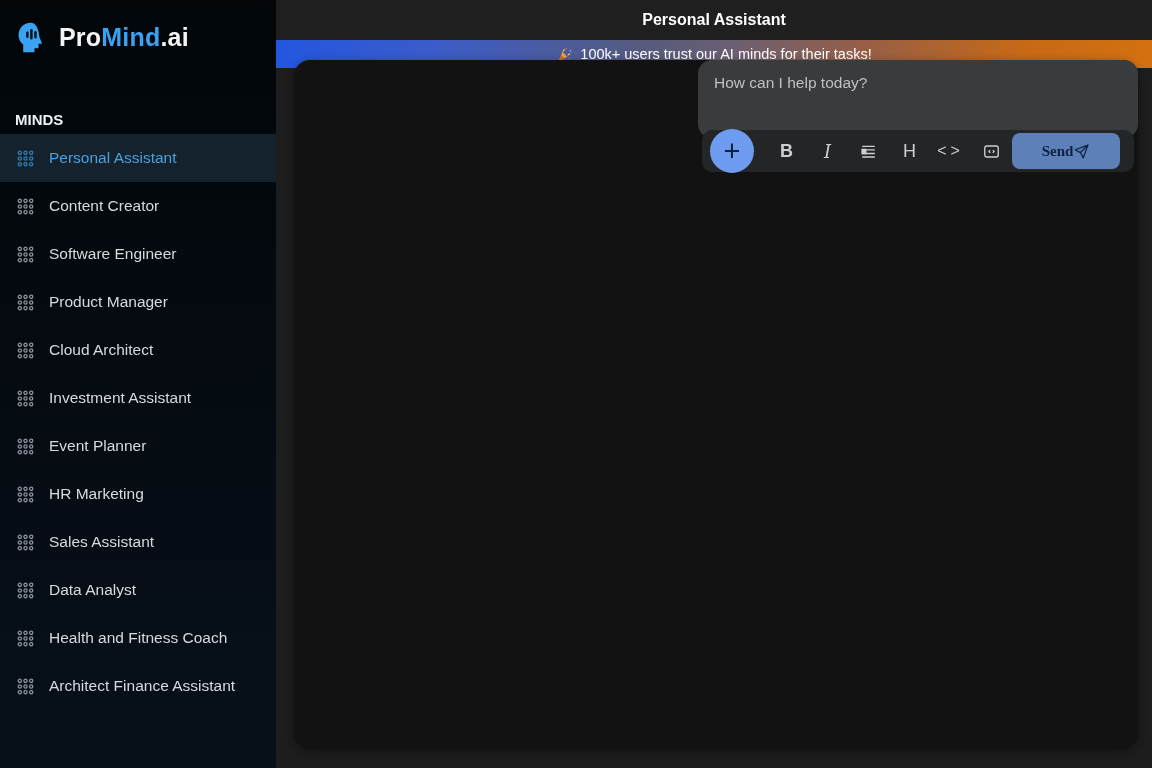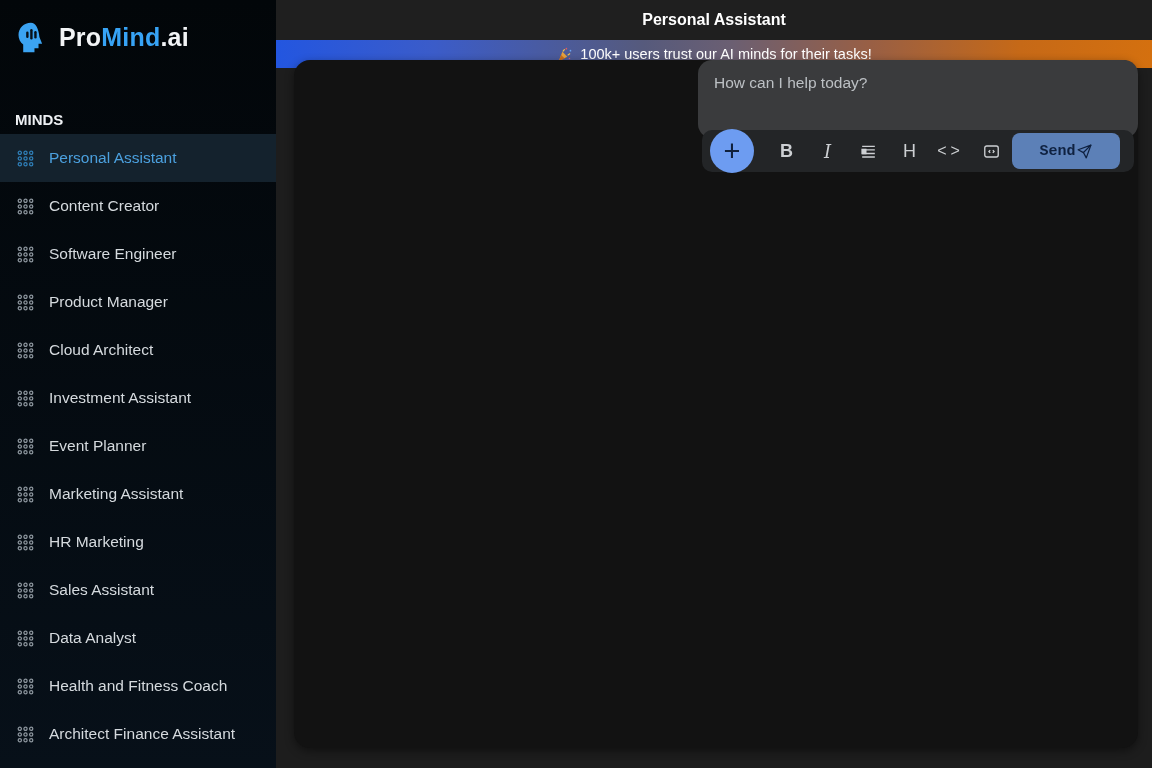--- a/index.html
+++ b/index.html
@@ -54,21 +54,21 @@
           display:flex; align-items:center; justify-content:center; font-family:"Liberation Sans", sans-serif; }
   .tool.bold { font-weight:700; font-size:18px; }
   .tool.italic { font-style:italic; font-family:"DejaVu Serif", serif; font-size:18px; }
   .tool.heading { font-size:18px; font-weight:500; }
   .tool.inline-code { letter-spacing:4px; font-size:16px; }
   .tool svg { width:19px; height:19px; }
   .spacer { flex:1; }
   .send-btn { width:108px; height:36px; margin-right:4px; border:none; border-radius:8px;
               background:#5c80b7; color:#0f2140; font-size:15px; font-weight:600; cursor:pointer;
               display:flex; align-items:center; justify-content:center; gap:0;
-              font-family:Liberation Mono, monospace; }
+              font-family:Liberation Serif, serif; }
   .send-btn svg { width:17px; height:17px; }
 </style>
 </head>
 <body>
 
 <div class="app">
 
   <aside class="sidebar">
     <div class="logo-row">
       <svg class="logo-mark" viewBox="0 0 32 32" aria-hidden="true">
@@ -182,34 +182,20 @@
             <circle cx="4" cy="10" r="1.7"></circle>
             <circle cx="10" cy="10" r="1.7"></circle>
             <circle cx="16" cy="10" r="1.7"></circle>
             <circle cx="4" cy="16" r="1.7"></circle>
             <circle cx="10" cy="16" r="1.7"></circle>
             <circle cx="16" cy="16" r="1.7"></circle>
           </svg>
           <span>Event Planner</span>
         </div>
 
-        <div class="item">
-          <svg class="grip" viewBox="0 0 20 20" fill="none" stroke="currentColor" stroke-width="1.3" aria-hidden="true">
-            <circle cx="4" cy="4" r="1.7"></circle>
-            <circle cx="10" cy="4" r="1.7"></circle>
-            <circle cx="16" cy="4" r="1.7"></circle>
-            <circle cx="4" cy="10" r="1.7"></circle>
-            <circle cx="10" cy="10" r="1.7"></circle>
-            <circle cx="16" cy="10" r="1.7"></circle>
-            <circle cx="4" cy="16" r="1.7"></circle>
-            <circle cx="10" cy="16" r="1.7"></circle>
-            <circle cx="16" cy="16" r="1.7"></circle>
-          </svg>
-          <span>Marketing Assistant</span>
-        </div>
 
         <div class="item">
           <svg class="grip" viewBox="0 0 20 20" fill="none" stroke="currentColor" stroke-width="1.3" aria-hidden="true">
             <circle cx="4" cy="4" r="1.7"></circle>
             <circle cx="10" cy="4" r="1.7"></circle>
             <circle cx="16" cy="4" r="1.7"></circle>
             <circle cx="4" cy="10" r="1.7"></circle>
             <circle cx="10" cy="10" r="1.7"></circle>
             <circle cx="16" cy="10" r="1.7"></circle>
             <circle cx="4" cy="16" r="1.7"></circle>

